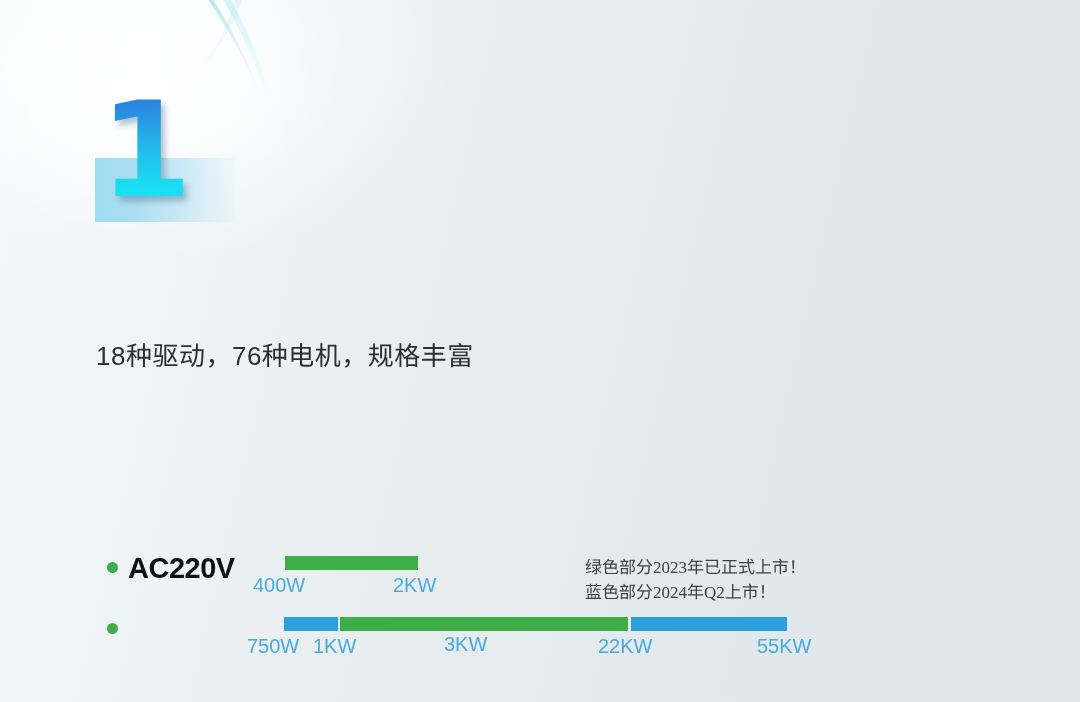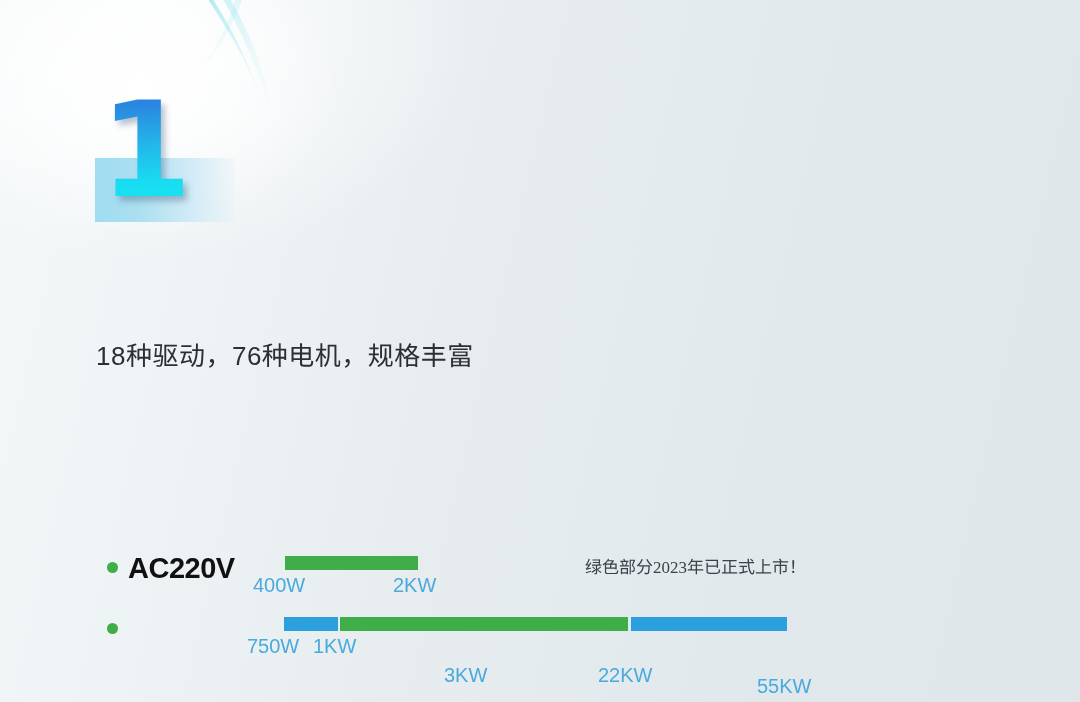--- a/index.html
+++ b/index.html
@@ -120,35 +120,36 @@
     <div class="num-plate"></div>
     <div class="num-one">1</div>
   </div>
 
   <div class="subtitle">
     <div>18种驱动，76种电机，规格丰富</div>
   </div>
 
   <div class="note">
     <div>绿色部分2023年已正式上市！</div>
+    <div>蓝色部分2024年Q2上市！</div>
   </div>
 
   <div class="chart">
 
     <div class="dot" style="left:107px;top:562px;"></div>
     <div class="row-label" style="left:128px;top:552px;">AC220V</div>
     <div class="bar-seg" style="left:285px;top:556px;width:133px;background:#3fae49;"></div>
     <div class="tick" style="left:253px;top:574px;">400W</div>
     <div class="tick" style="left:393px;top:574px;text-align:right;">2KW</div>
 
     <div class="dot" style="left:107px;top:623px;"></div>
     <div class="bar-seg" style="left:284px;top:617px;width:54px;background:#2ba0dd;"></div>
     <div class="bar-seg" style="left:340px;top:617px;width:288px;background:#3fae49;"></div>
     <div class="bar-seg" style="left:631px;top:617px;width:156px;background:#2ba0dd;"></div>
     <div class="tick" style="left:247px;top:635px;">750W</div>
     <div class="tick" style="left:313px;top:635px;text-align:center;">1KW</div>
-    <div class="tick" style="left:444px;top:664px;">3KW</div>
-    <div class="tick" style="left:598px;top:664px;">22KW</div>
-    <div class="tick" style="left:757px;top:635px;margin-top:40px;">55KW</div>
+    <div class="tick" style="left:444px;top:633px;">3KW</div>
+    <div class="tick" style="left:598px;top:635px;">22KW</div>
+    <div class="tick" style="left:757px;top:635px;">55KW</div>
 
   </div>
 
 </div>
 
 </body></html>

